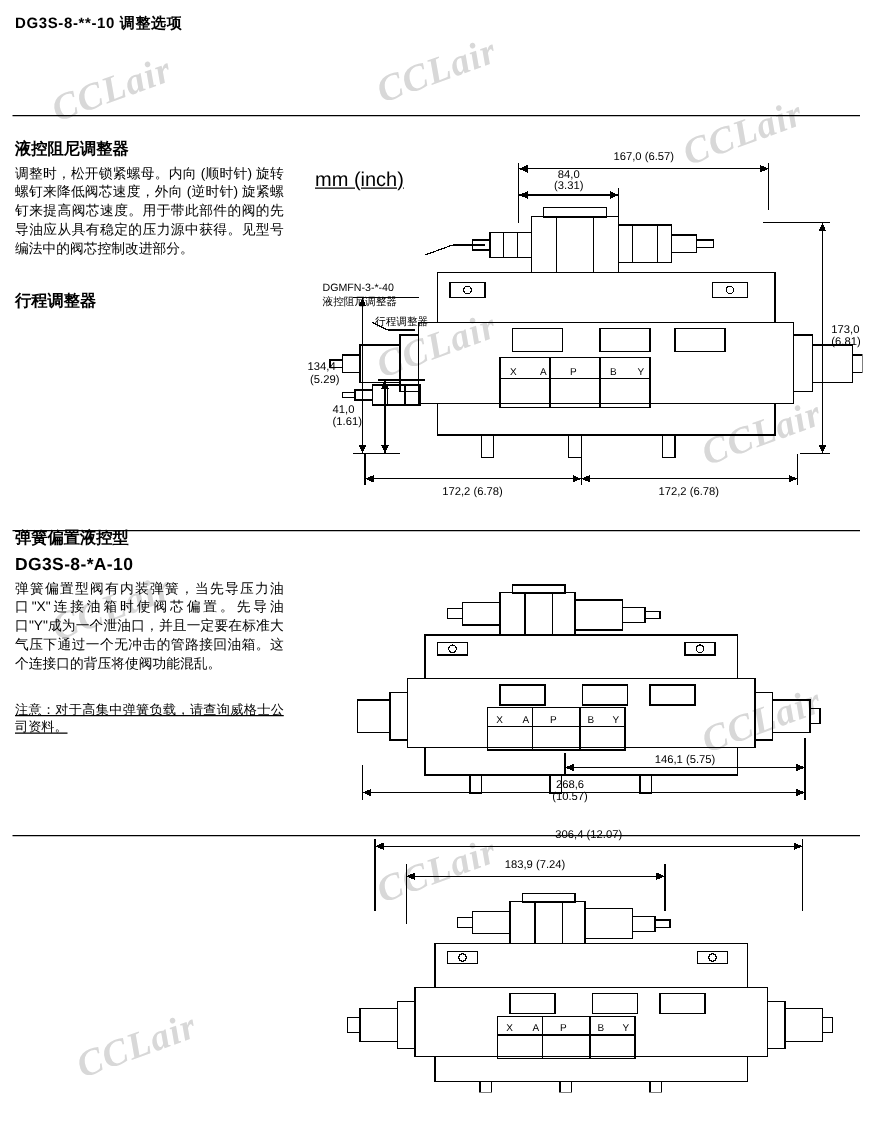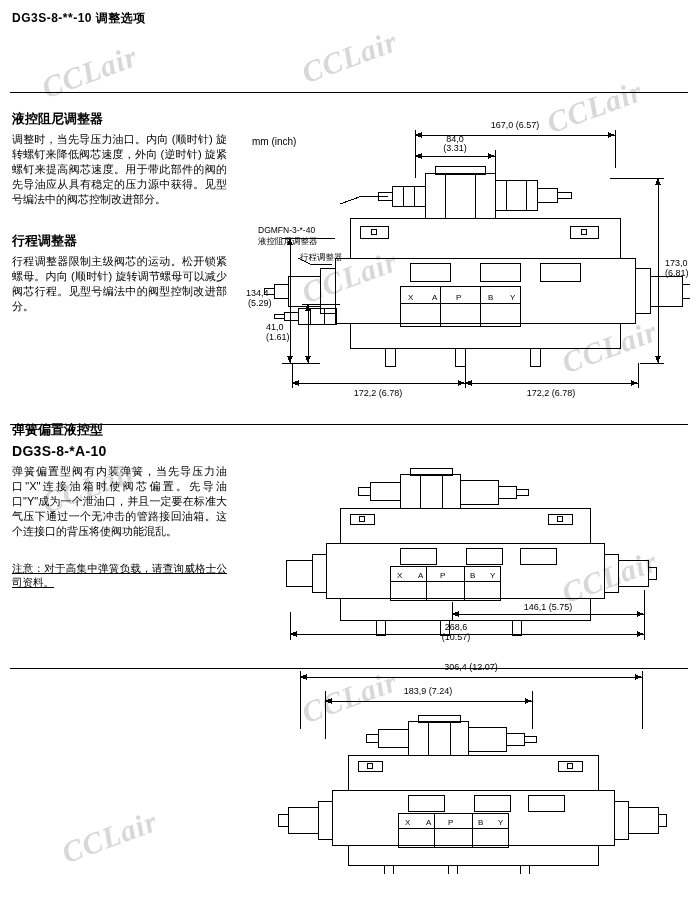--- a/index.html
+++ b/index.html
@@ -54,21 +54,21 @@
   }
   .sec p.small{font-size:10.5px;line-height:14px;}
 
   .col-left{left:12px;width:215px;}
 
   
   .draw{position:absolute;z-index:2;}
   .draw svg{display:block;}
 
   .units{
-    position:absolute;font-size:10px;z-index:2;
+    position:absolute;font-size:16px;z-index:2;text-decoration:underline;
   }
 </style>
 </head>
 <body>
 
 <div class="page">
 
   <div class="wm" style="left:40px;top:55px;">CCLair</div>
   <div class="wm" style="left:300px;top:40px;">CCLair</div>
   <div class="wm" style="left:545px;top:90px;">CCLair</div>
@@ -79,26 +79,25 @@
   <div class="wm" style="left:300px;top:680px;">CCLair</div>
   <div class="wm" style="left:60px;top:820px;">CCLair</div>
 
   <div class="doc-title">DG3S-8-**-10   调整选项</div>
   <div class="rule r1"></div>
   <div class="rule r2"></div>
   <div class="rule r3"></div>
 
   <div class="sec col-left" style="top:110px;">
     <h3>液控阻尼调整器</h3>
-    <p>调整时，当先导压力油口。内向 (顺时针) 旋转螺钉来降低阀芯速度，外向 (逆时针) 旋紧螺钉来提高阀芯速度。用于带此部件的阀的先导油应从具有稳定的压力源中获得。见型号编法中的阀芯控制改进部分。</p>
+    <p>调整时，松开锁紧螺母。内向 (顺时针) 旋转螺钉来降低阀芯速度，外向 (逆时针) 旋紧螺钉来提高阀芯速度。用于带此部件的阀的先导油应从具有稳定的压力源中获得。见型号编法中的阀芯控制改进部分。</p>
   </div>
 
   <div class="sec col-left" style="top:232px;">
     <h3>行程调整器</h3>
-    <p>行程调整器限制主级阀芯的运动。松开锁紧螺母。内向 (顺时针) 旋转调节螺母可以减少阀芯行程。见型号编法中的阀型控制改进部分。</p>
   </div>
 
   <div class="units" style="left:252px;top:136px;">mm (inch)</div>
 
   <div class="draw" style="left:240px;top:108px;">
     <svg width="450" height="290" viewBox="0 0 450 290" xmlns="http://www.w3.org/2000/svg">
       <g stroke="#000" fill="none" stroke-width="1" shape-rendering="crispEdges">
 
         <line x1="175" y1="22" x2="175" y2="70" stroke-dasharray="0"></line>
         <line x1="375" y1="22" x2="375" y2="60"></line>

